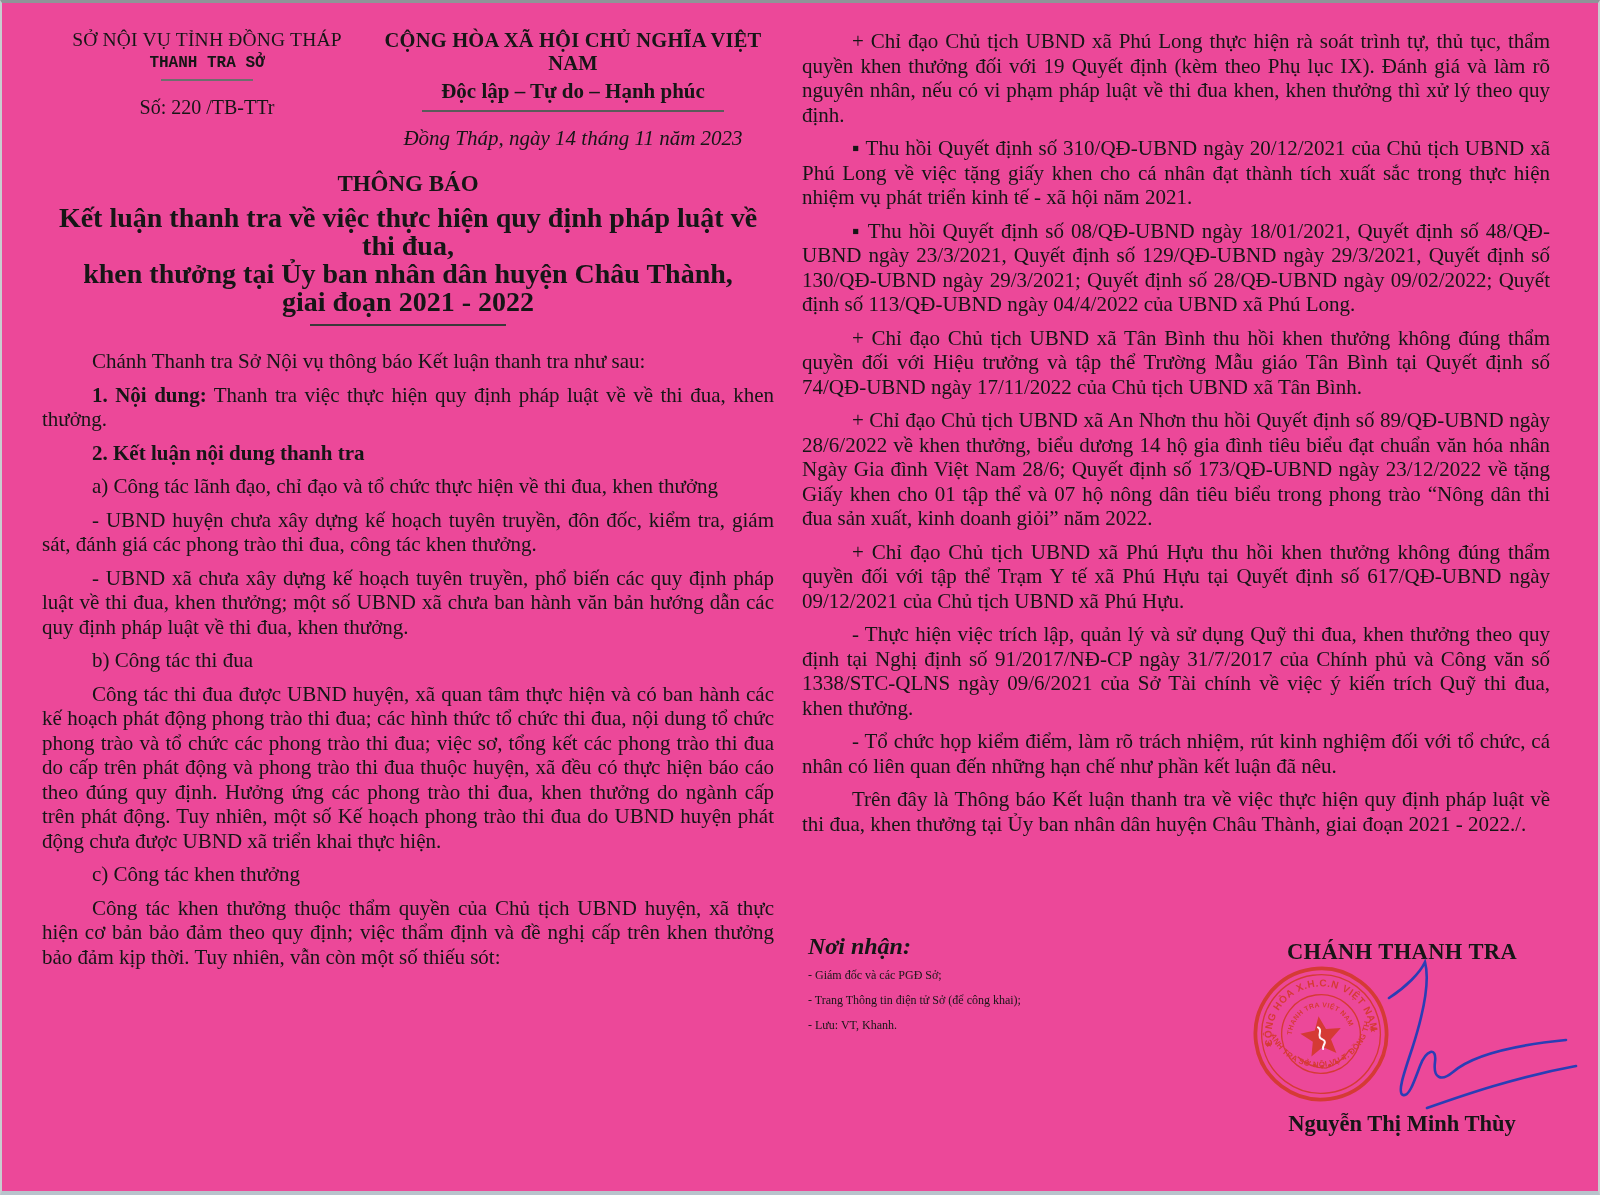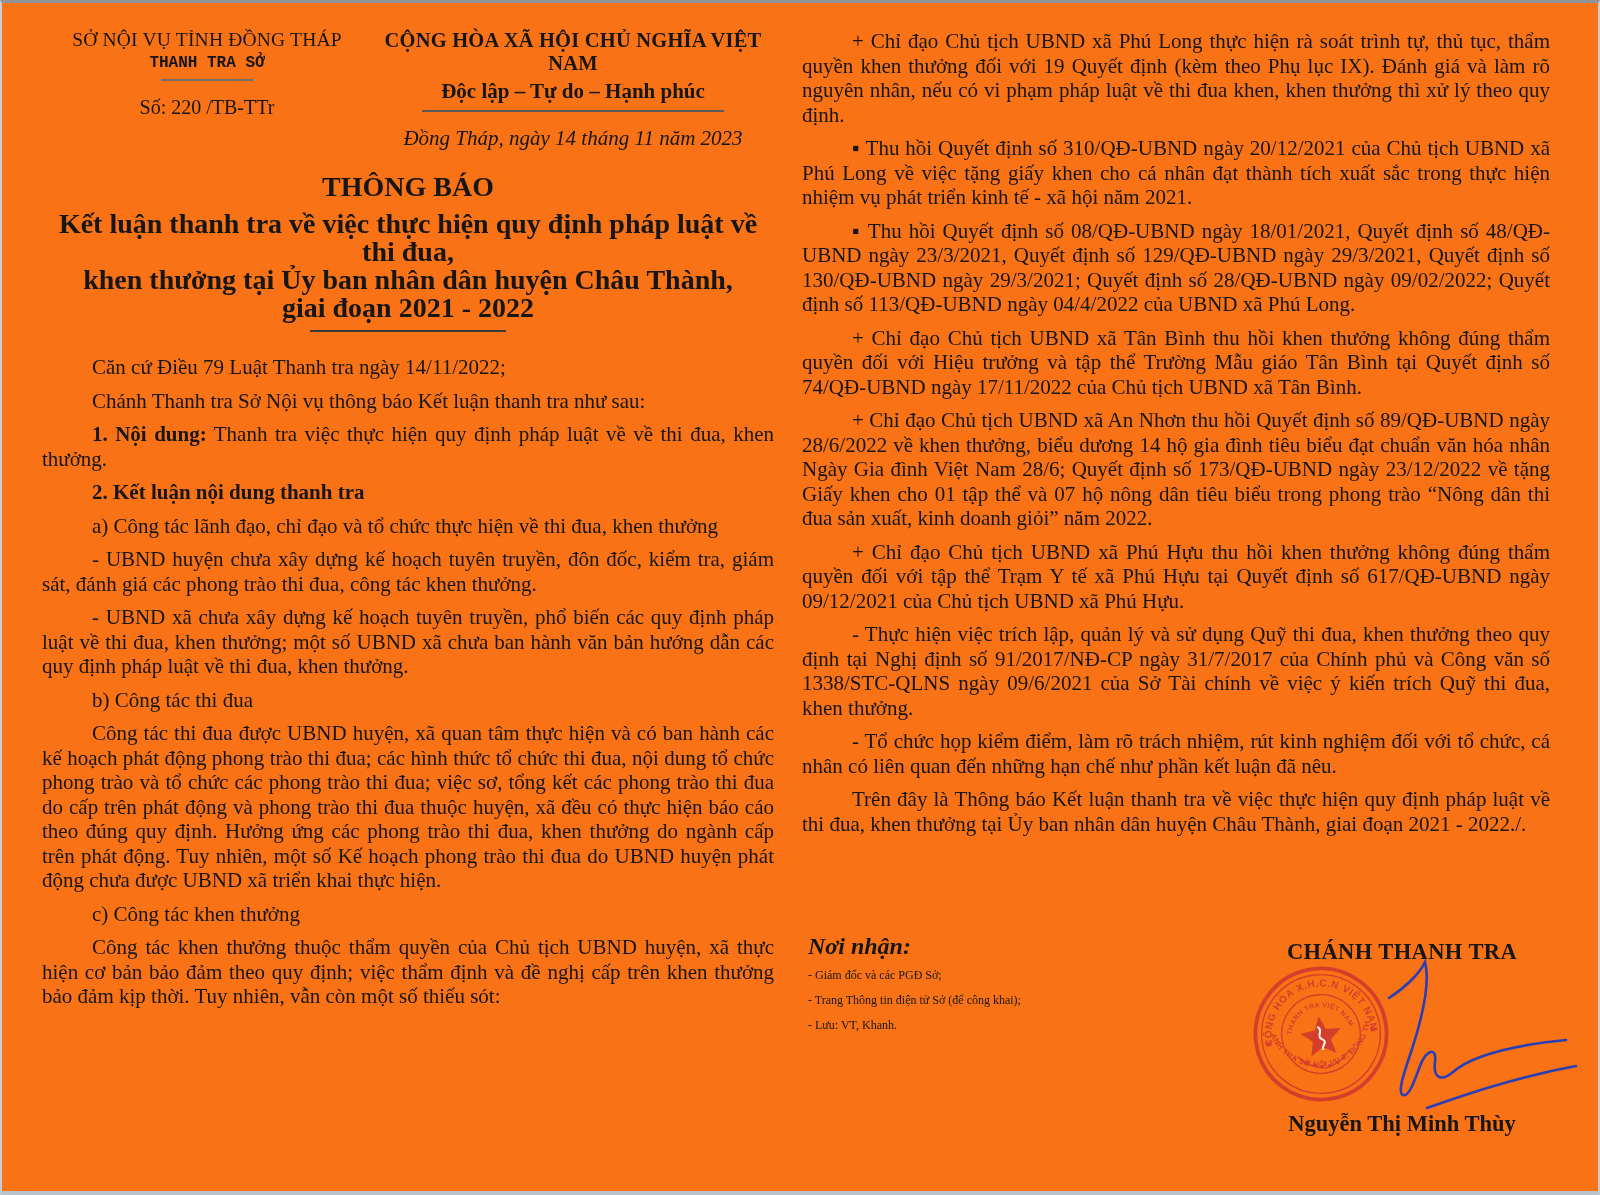--- a/index.html
+++ b/index.html
@@ -1,17 +1,17 @@
 <!DOCTYPE html>
 <html><head>
 <meta charset="utf-8">
 <style>
   html,body{margin:0;padding:0;background:#e8e8e8;}
   .page{
-    position:relative; width:1600px; height:1195px; background:#f97316;
+    position:relative; width:1600px; height:1195px; background:#ec4899;
     font-family:"Liberation Serif","DejaVu Serif",serif; color:#161616;
     border-top:3px solid #8f9498; border-left:2px solid #c9cdd0;
     border-right:2px solid #c9cdd0; border-bottom:4px solid #b9c3cc;
     box-sizing:border-box; overflow:hidden;
   }
   .col-left{position:absolute; left:40px; top:26px; width:732px;}
   .col-right{position:absolute; left:800px; top:26px; width:748px;}
 
   .header-row{display:flex;}
   .header-left{width:330px; text-align:center;}
@@ -19,21 +19,21 @@
   .org-top{font-size:19.5px; letter-spacing:.2px;}
   .org-bottom{font-size:16px; font-weight:bold; margin-top:3px;font-family:Liberation Mono, monospace;}
   .rule-small{width:92px; border-top:2px solid #6e6e6e; margin:7px auto 15px;}
   .doc-number{font-size:20px;}
   .motto1{font-size:20.5px; font-weight:bold; letter-spacing:.2px;}
   .motto2{font-size:21px; font-weight:bold; margin-top:4px;}
   .rule-motto{width:302px; border-top:2px solid #5a5a5a; margin:6px auto 14px;}
   .place-date{font-size:21px; font-style:italic;}
 
   .title-block{margin-top:20px; text-align:center;}
-  .title-main{font-size:28px; font-weight:bold; margin-bottom:7px;}
+  .title-main{font-size:23px; font-weight:bold; margin-bottom:7px;}
   .title-sub{font-size:28px; font-weight:bold; line-height:28px;}
   .rule-title{width:196px; border-top:2px solid #3a3a3a; margin:8px auto 0;}
 
   .body-block{margin-top:23px;}
   p.para{font-size:21px; line-height:24.5px; text-align:justify;
          text-indent:50px; margin:0 0 9px 0;}
   p.para b{font-weight:bold;}
 
   .recipients{position:absolute; left:806px; top:930px; width:420px;}
   .recipients-label{font-size:24px; font-weight:bold; font-style:italic; margin-bottom:3px;}
@@ -69,21 +69,20 @@
 
     <div class="title-block">
       <div class="title-main">THÔNG BÁO</div>
       <div class="title-sub">Kết luận thanh tra về việc thực hiện quy định pháp luật về thi đua,</div>
       <div class="title-sub">khen thưởng tại Ủy ban nhân dân huyện Châu Thành,</div>
       <div class="title-sub">giai đoạn 2021 - 2022</div>
       <div class="rule-title"></div>
     </div>
 
     <div class="body-block">
-      <p class="para"><b></b><span>Căn cứ Điều 79 Luật Thanh tra ngày 14/11/2022;</span></p>
       <p class="para"><b></b><span>Chánh Thanh tra Sở Nội vụ thông báo Kết luận thanh tra như sau:</span></p>
       <p class="para"><b>1. Nội dung:</b><span> Thanh tra việc thực hiện quy định pháp luật về về thi đua, khen thưởng.</span></p>
       <p class="para"><b>2. Kết luận nội dung thanh tra</b><span></span></p>
       <p class="para"><b></b><span>a) Công tác lãnh đạo, chỉ đạo và tổ chức thực hiện về thi đua, khen thưởng</span></p>
       <p class="para"><b></b><span>- UBND huyện chưa xây dựng kế hoạch tuyên truyền, đôn đốc, kiểm tra, giám sát, đánh giá các phong trào thi đua, công tác khen thưởng.</span></p>
       <p class="para"><b></b><span>- UBND xã chưa xây dựng kế hoạch tuyên truyền, phổ biến các quy định pháp luật về thi đua, khen thưởng; một số UBND xã chưa ban hành văn bản hướng dẫn các quy định pháp luật về thi đua, khen thưởng.</span></p>
       <p class="para"><b></b><span>b) Công tác thi đua</span></p>
       <p class="para"><b></b><span>Công tác thi đua được UBND huyện, xã quan tâm thực hiện và có ban hành các kế hoạch phát động phong trào thi đua; các hình thức tổ chức thi đua, nội dung tổ chức phong trào và tổ chức các phong trào thi đua; việc sơ, tổng kết các phong trào thi đua do cấp trên phát động và phong trào thi đua thuộc huyện, xã đều có thực hiện báo cáo theo đúng quy định. Hưởng ứng các phong trào thi đua, khen thưởng do ngành cấp trên phát động. Tuy nhiên, một số Kế hoạch phong trào thi đua do UBND huyện phát động chưa được UBND xã triển khai thực hiện.</span></p>
       <p class="para"><b></b><span>c) Công tác khen thưởng</span></p>
       <p class="para"><b></b><span>Công tác khen thưởng thuộc thẩm quyền của Chủ tịch UBND huyện, xã thực hiện cơ bản bảo đảm theo quy định; việc thẩm định và đề nghị cấp trên khen thưởng bảo đảm kịp thời. Tuy nhiên, vẫn còn một số thiếu sót:</span></p>

